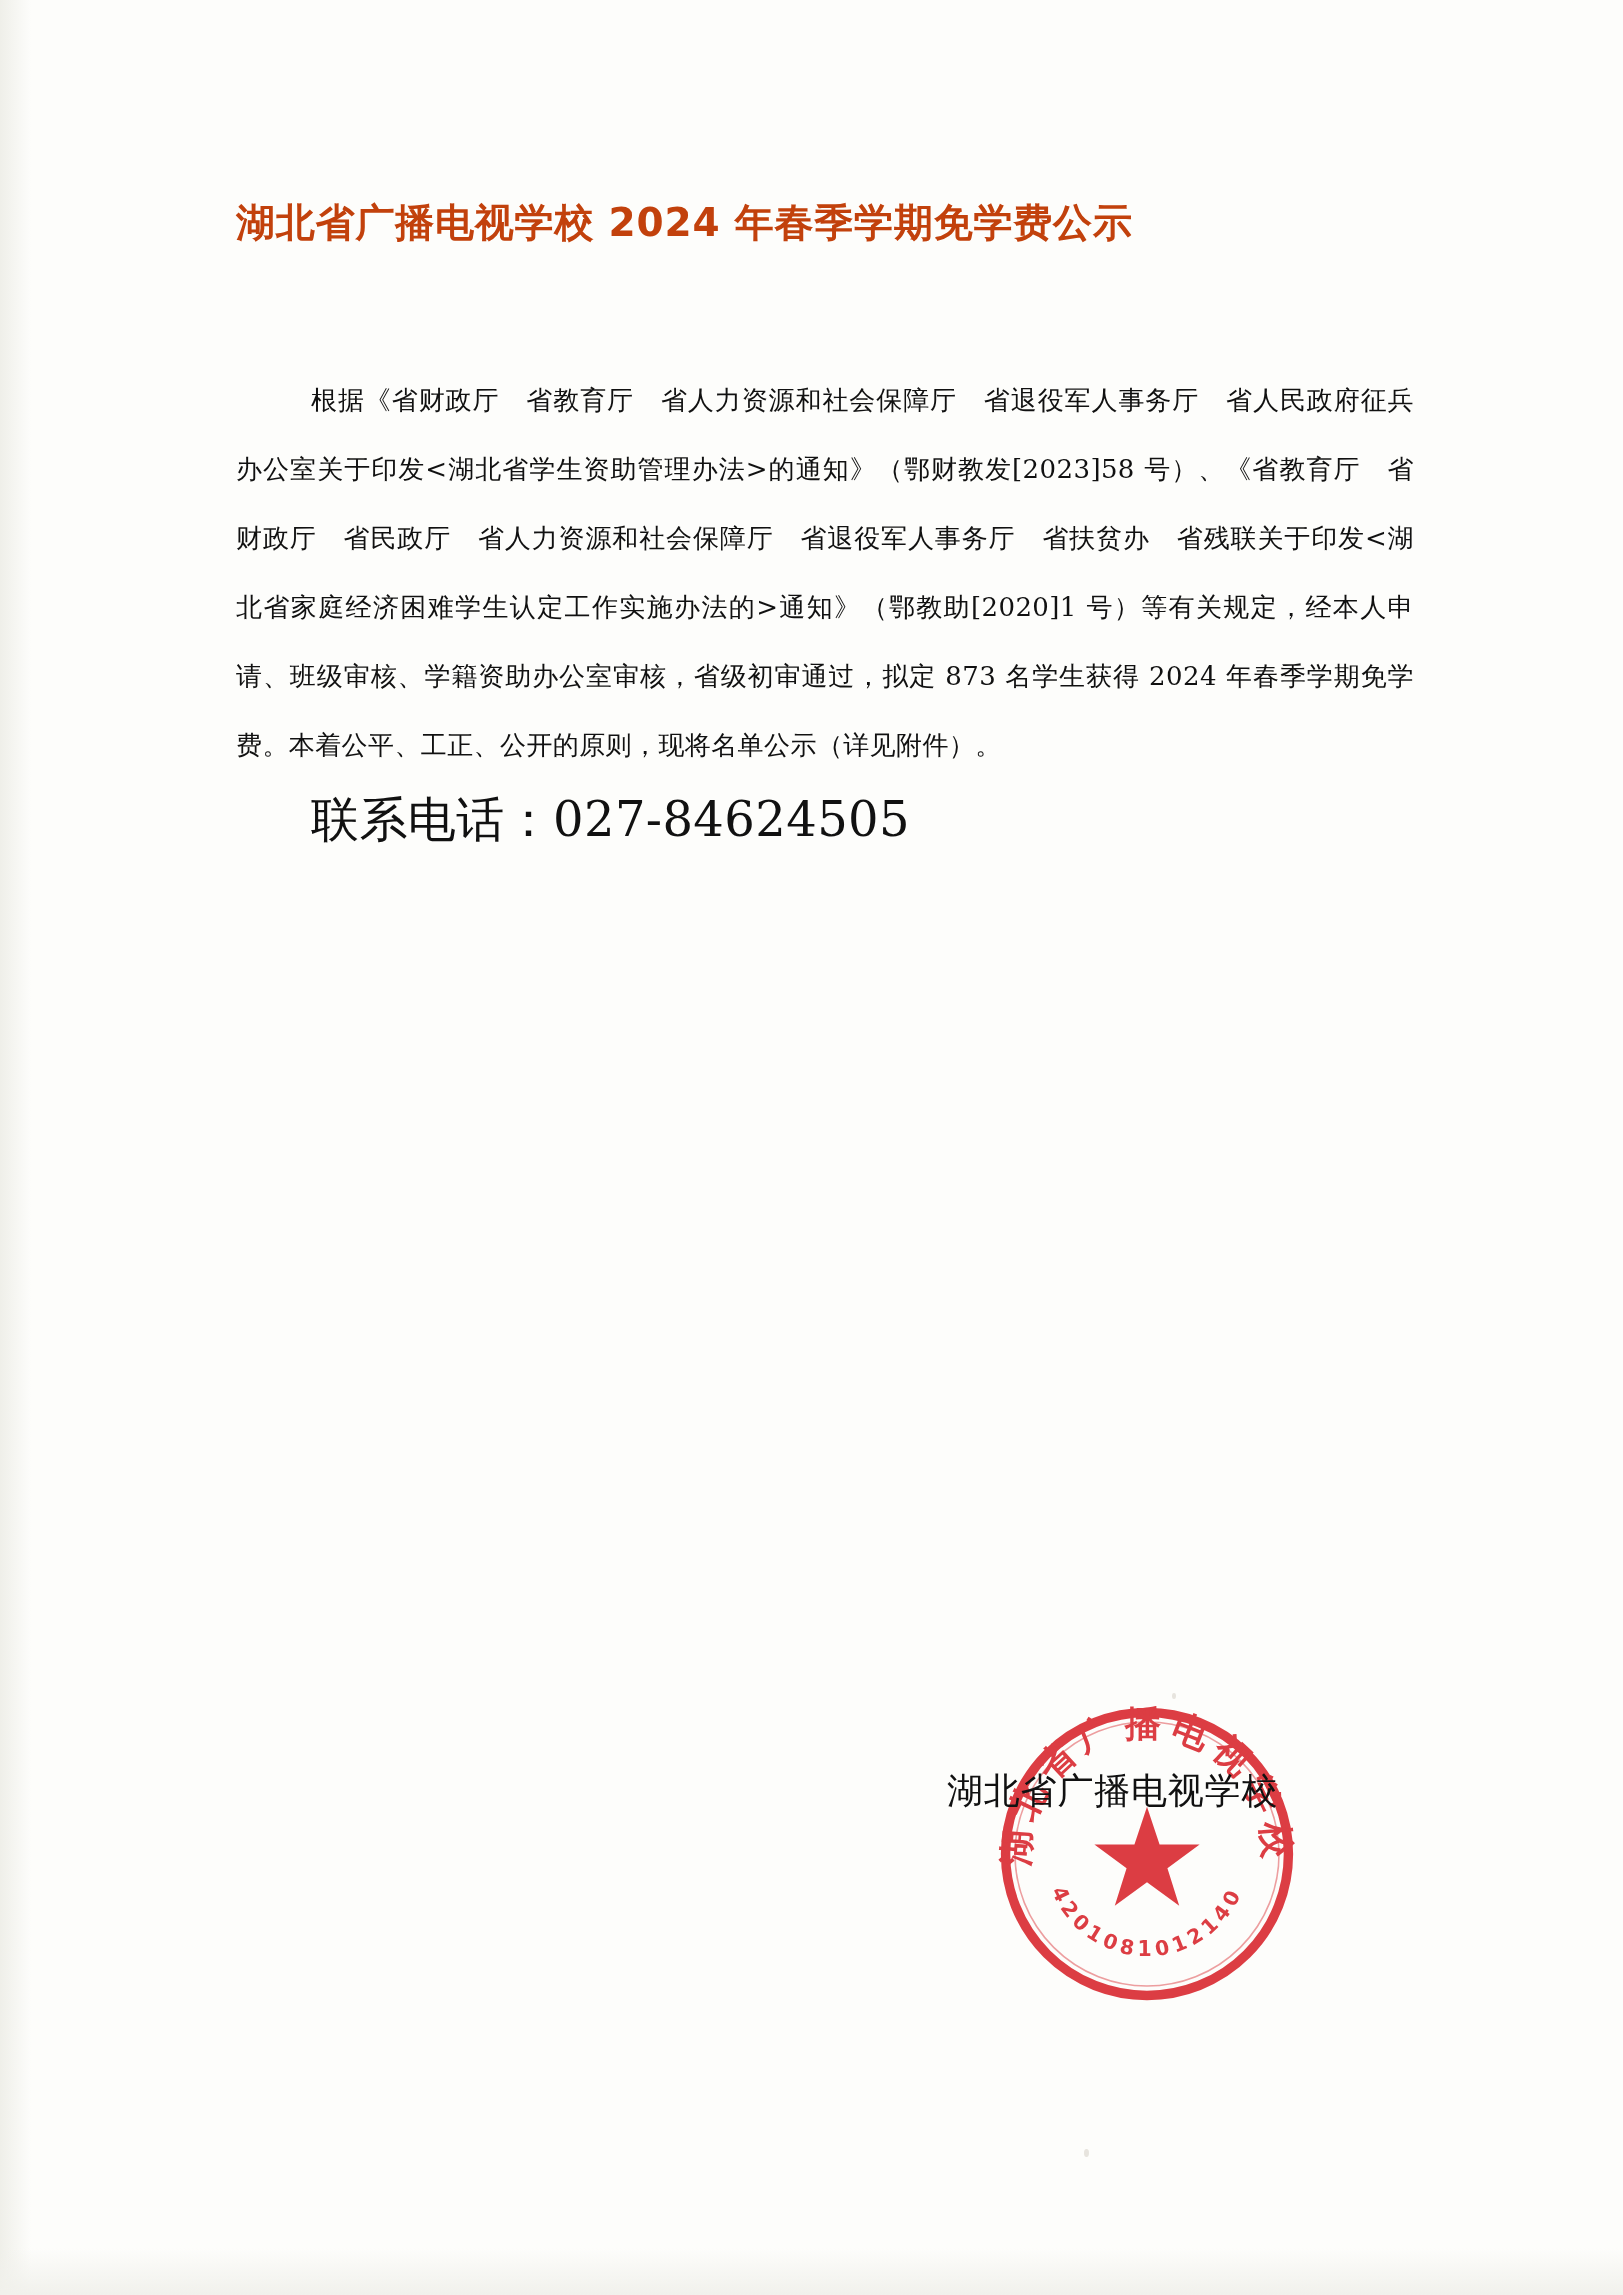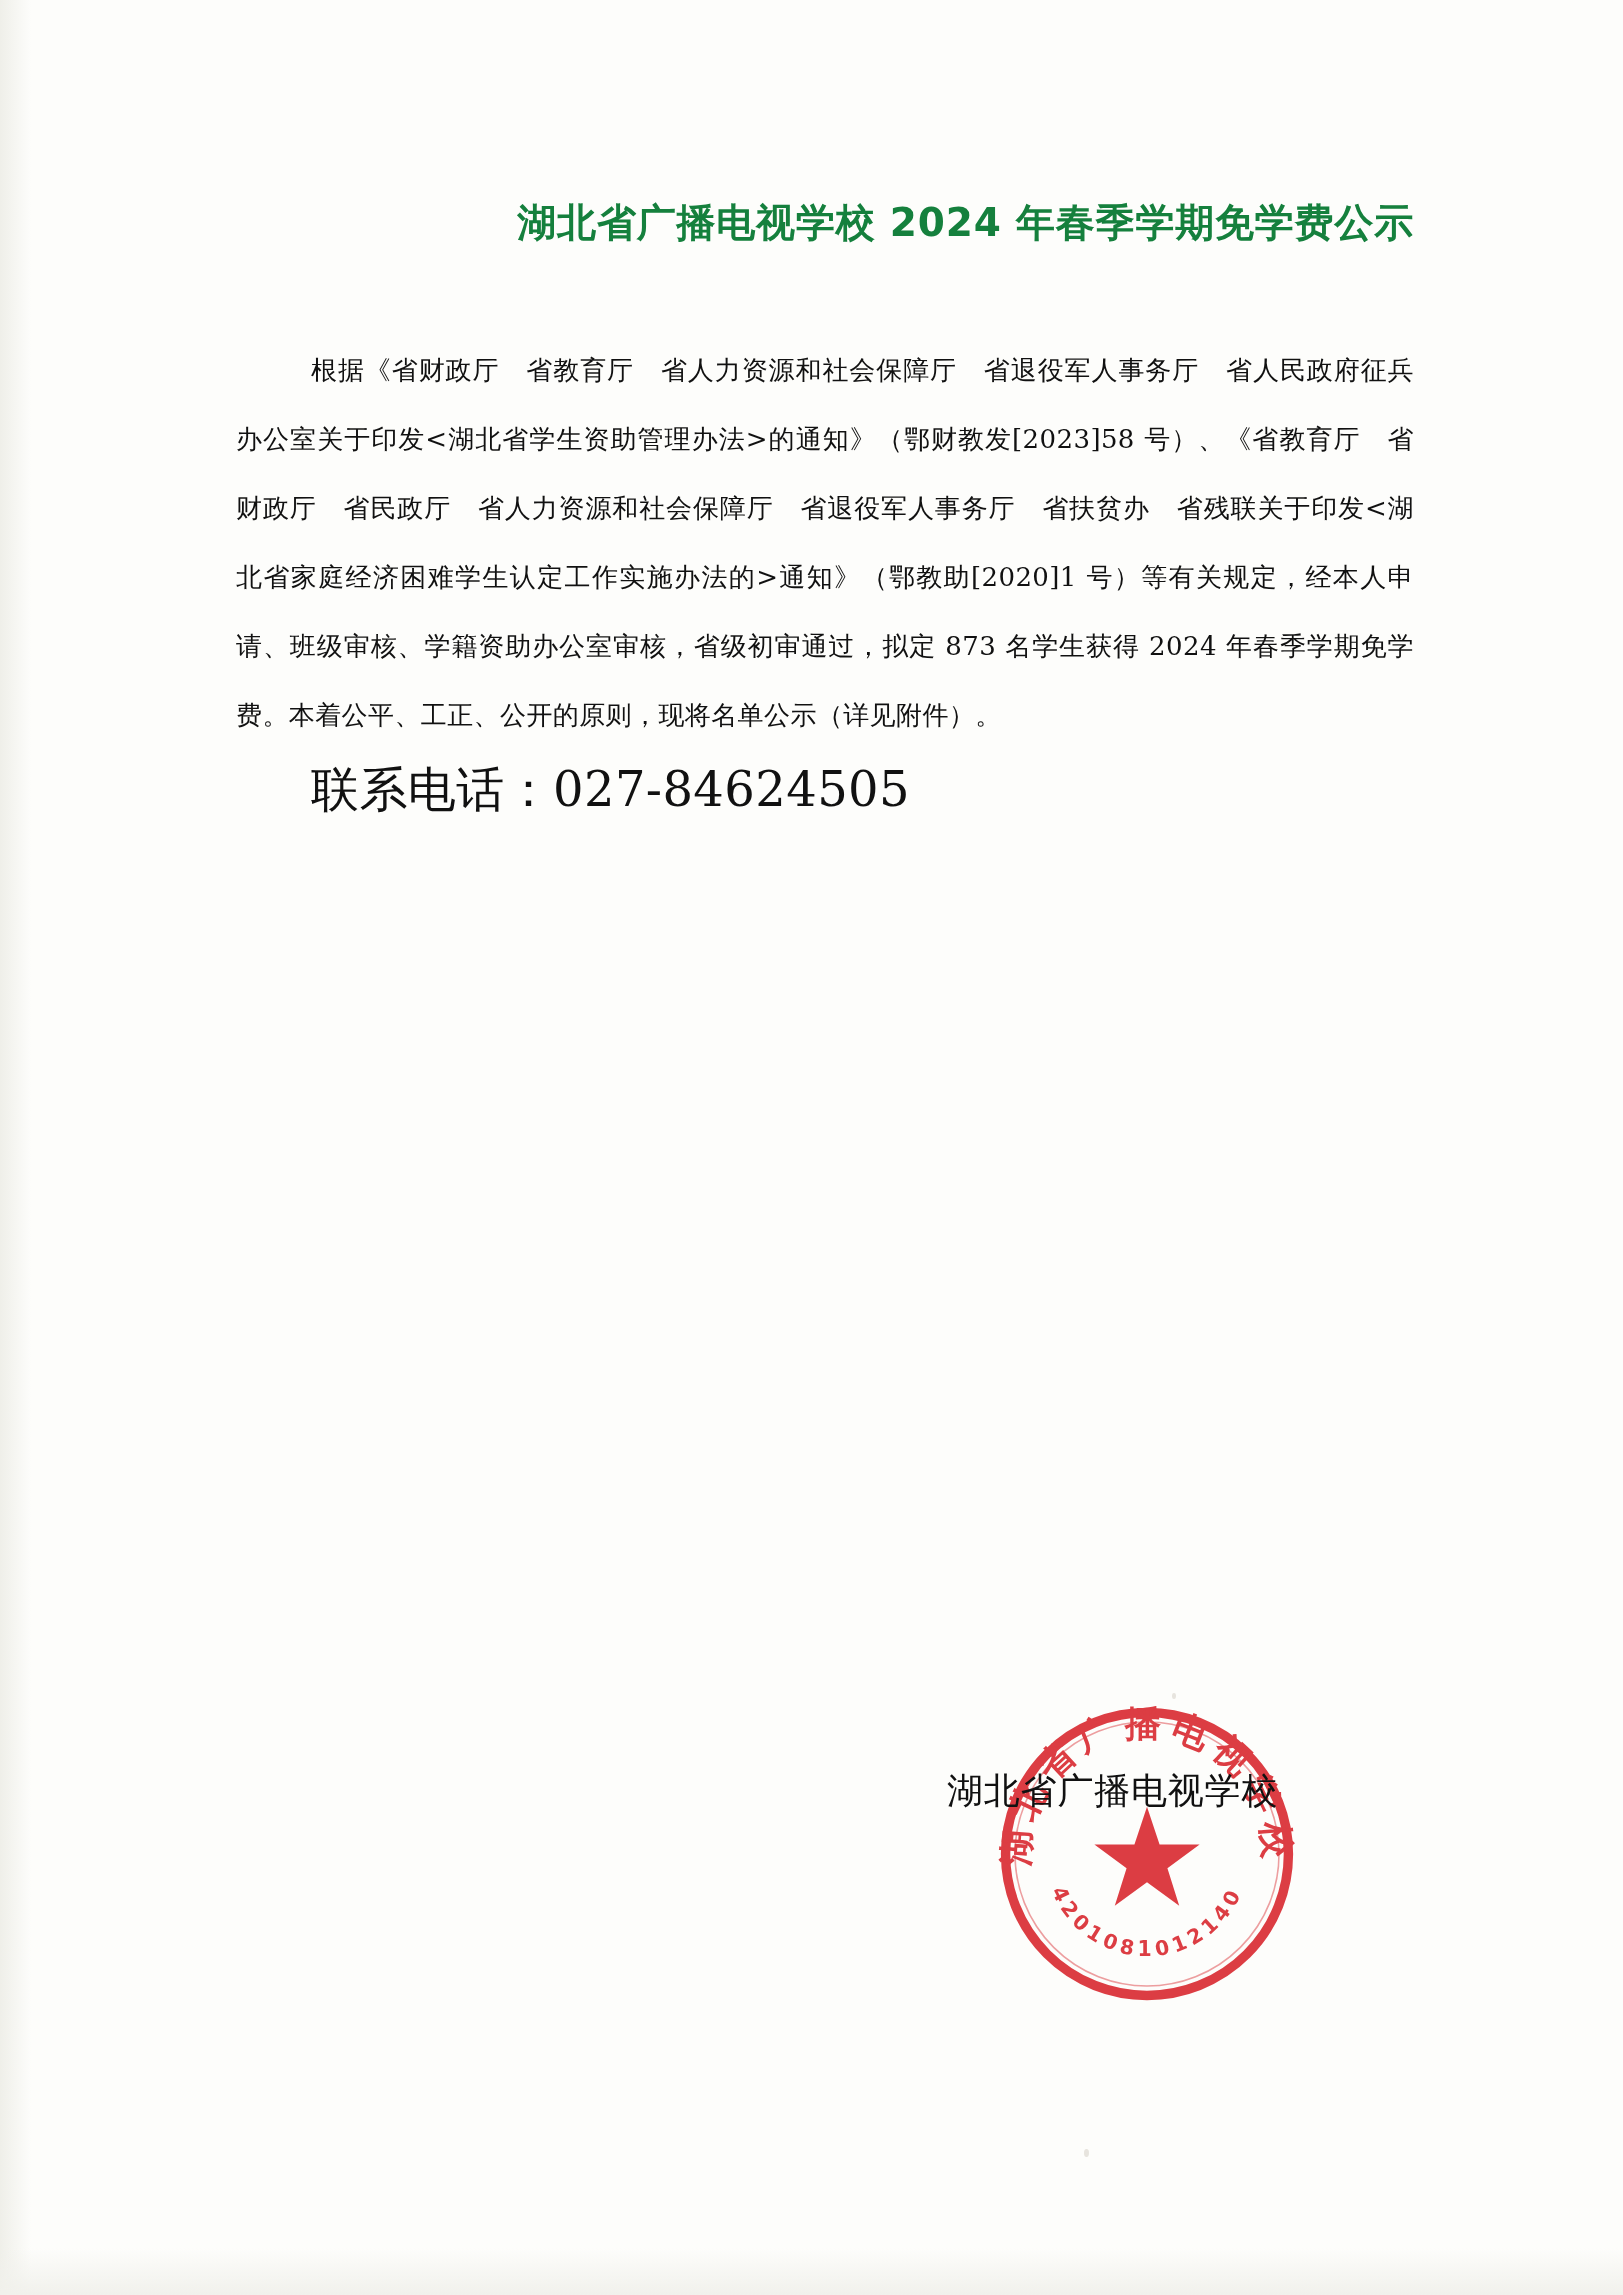--- a/index.html
+++ b/index.html
@@ -38,27 +38,27 @@
   }
 
   .content {
     position: absolute;
     left: 236px;
     top: 196px;
     width: 1178px;
   }
 
   .doc-title {
-    text-align: right;
+    text-align: left;
     font-family: "DejaVu Sans", "Liberation Sans", sans-serif;
     font-weight: bold;
     font-size: 39px;
     letter-spacing: 0.8px;
-    color: #15803d;
-    margin: 0 0 86px 0;
+    color: #c2410c;
+    margin: 0 0 116px 0;
     white-space: nowrap;
   }
 
   .para {
     font-size: 26px;
     line-height: 69px;
     text-align: justify;
     text-justify: inter-ideograph;
     text-indent: 75px;
     margin: 0 0 4.7px 0;

